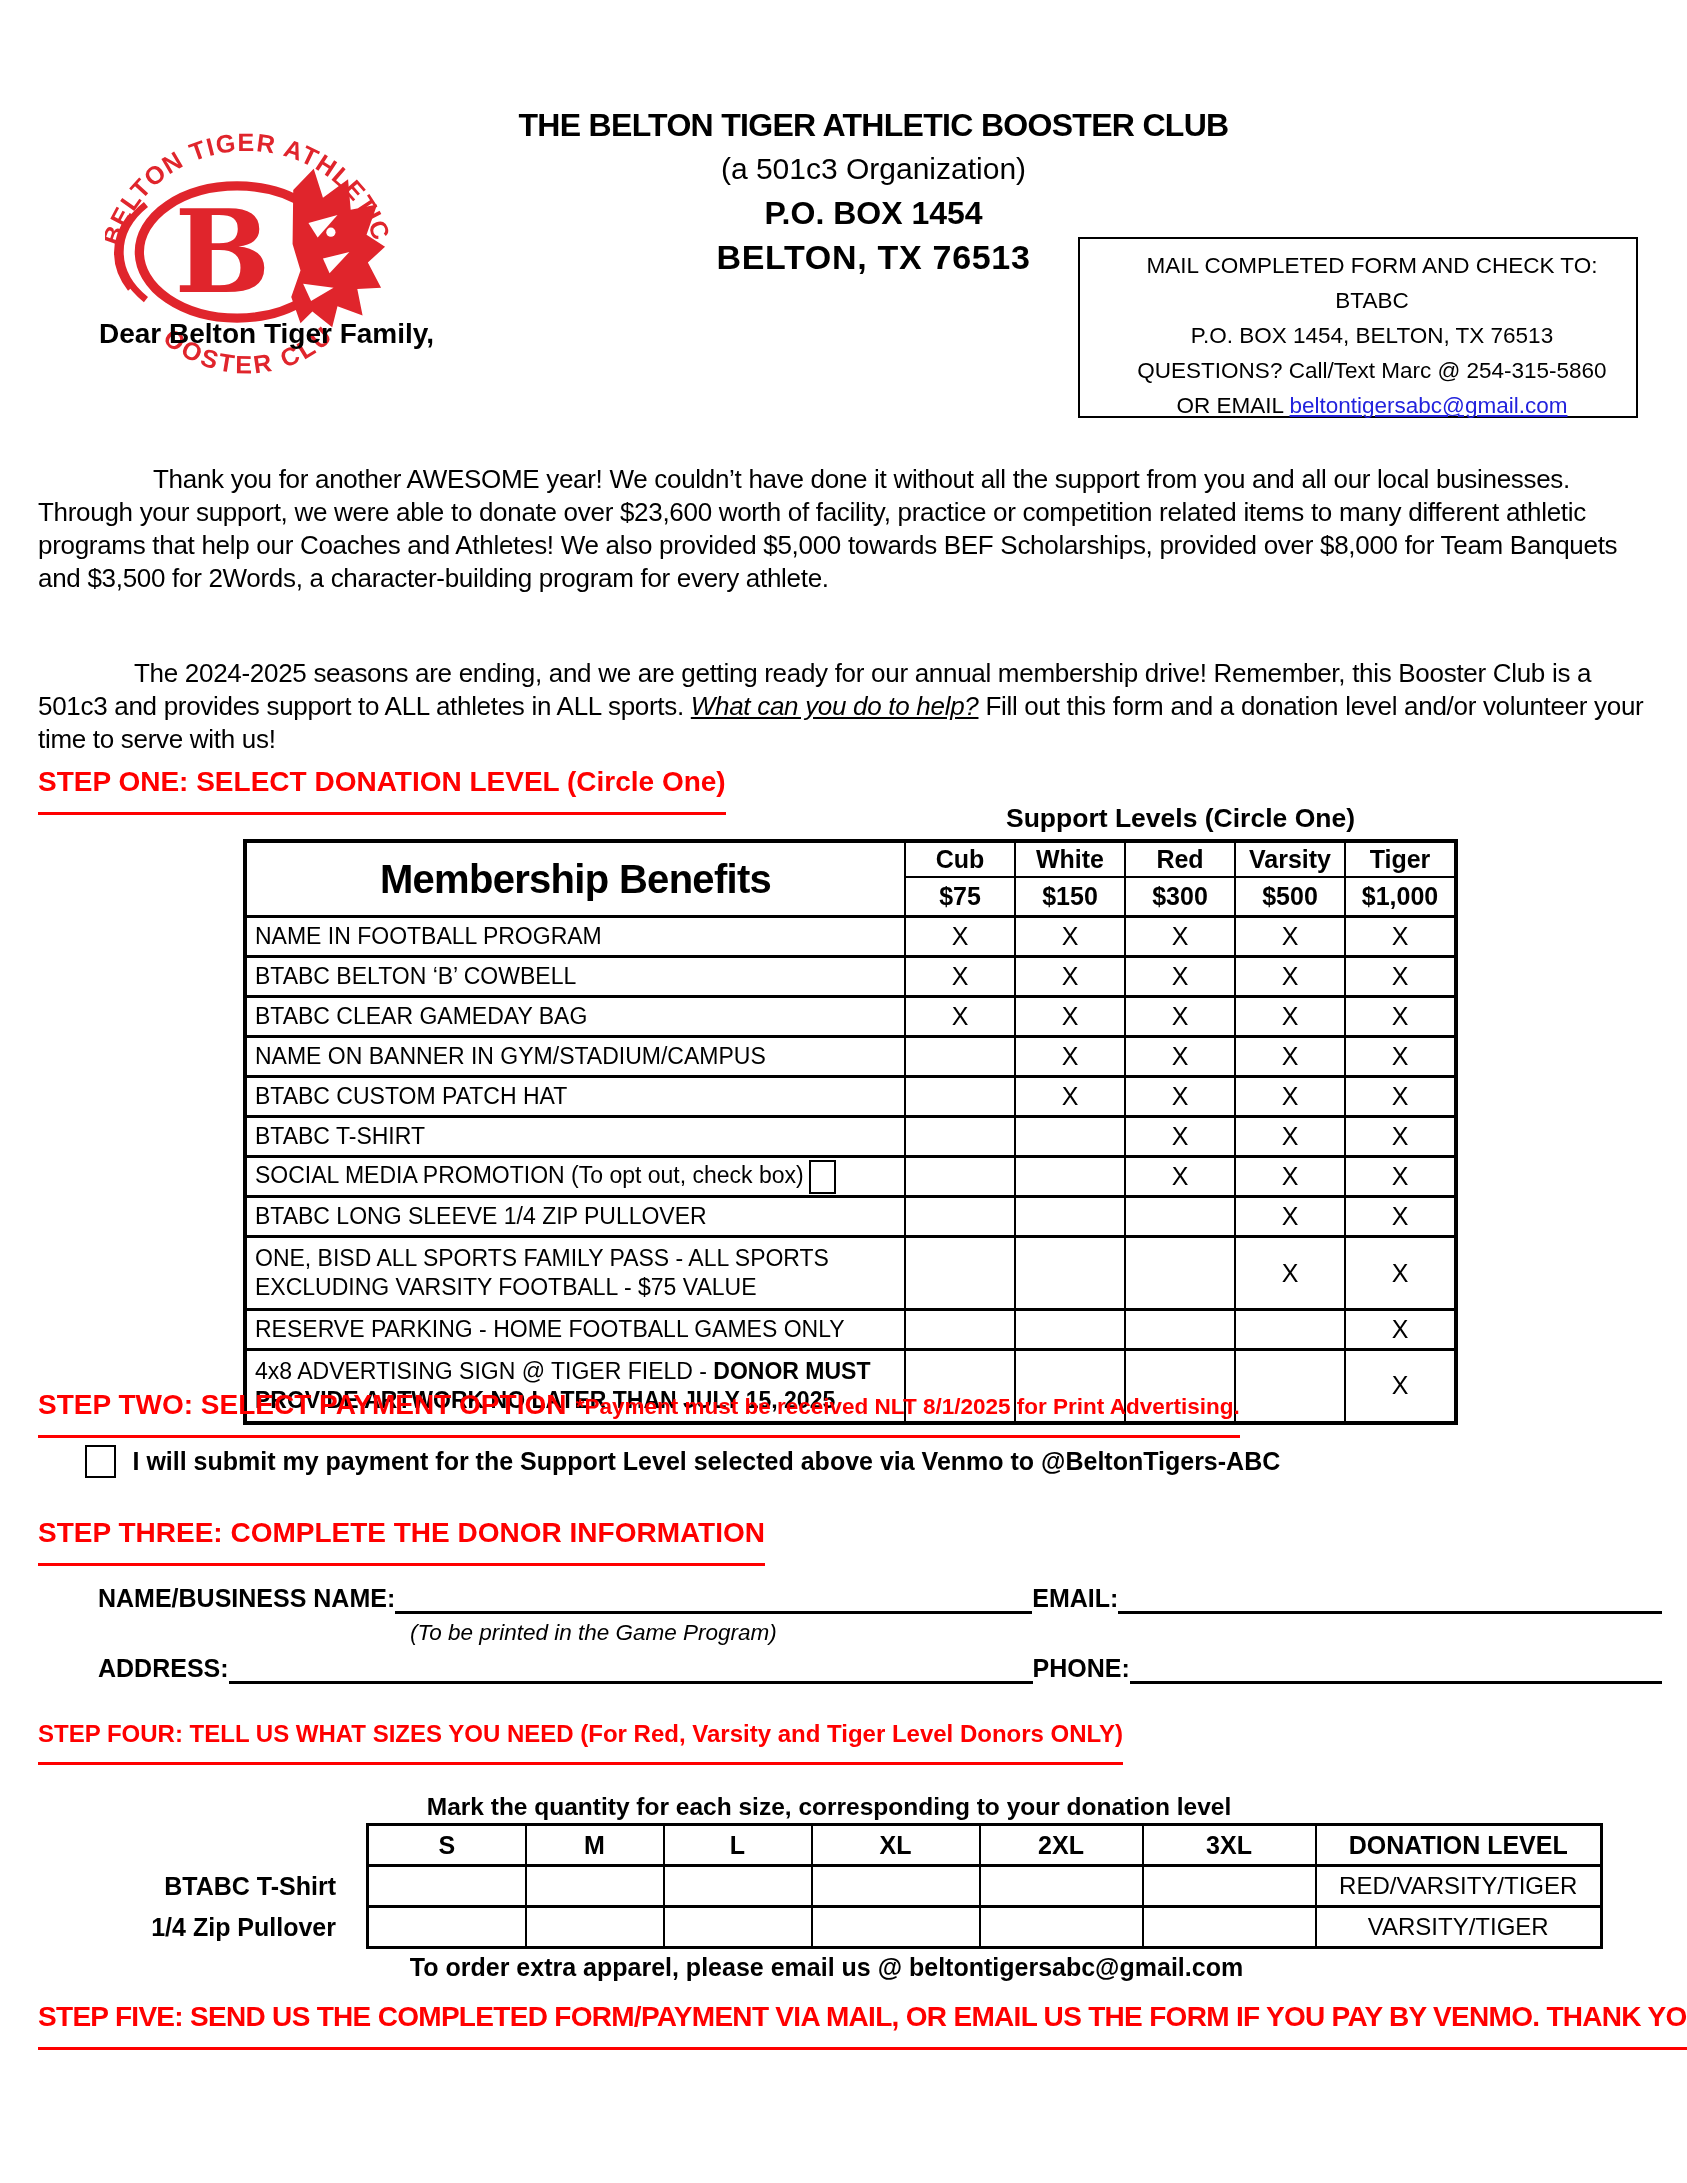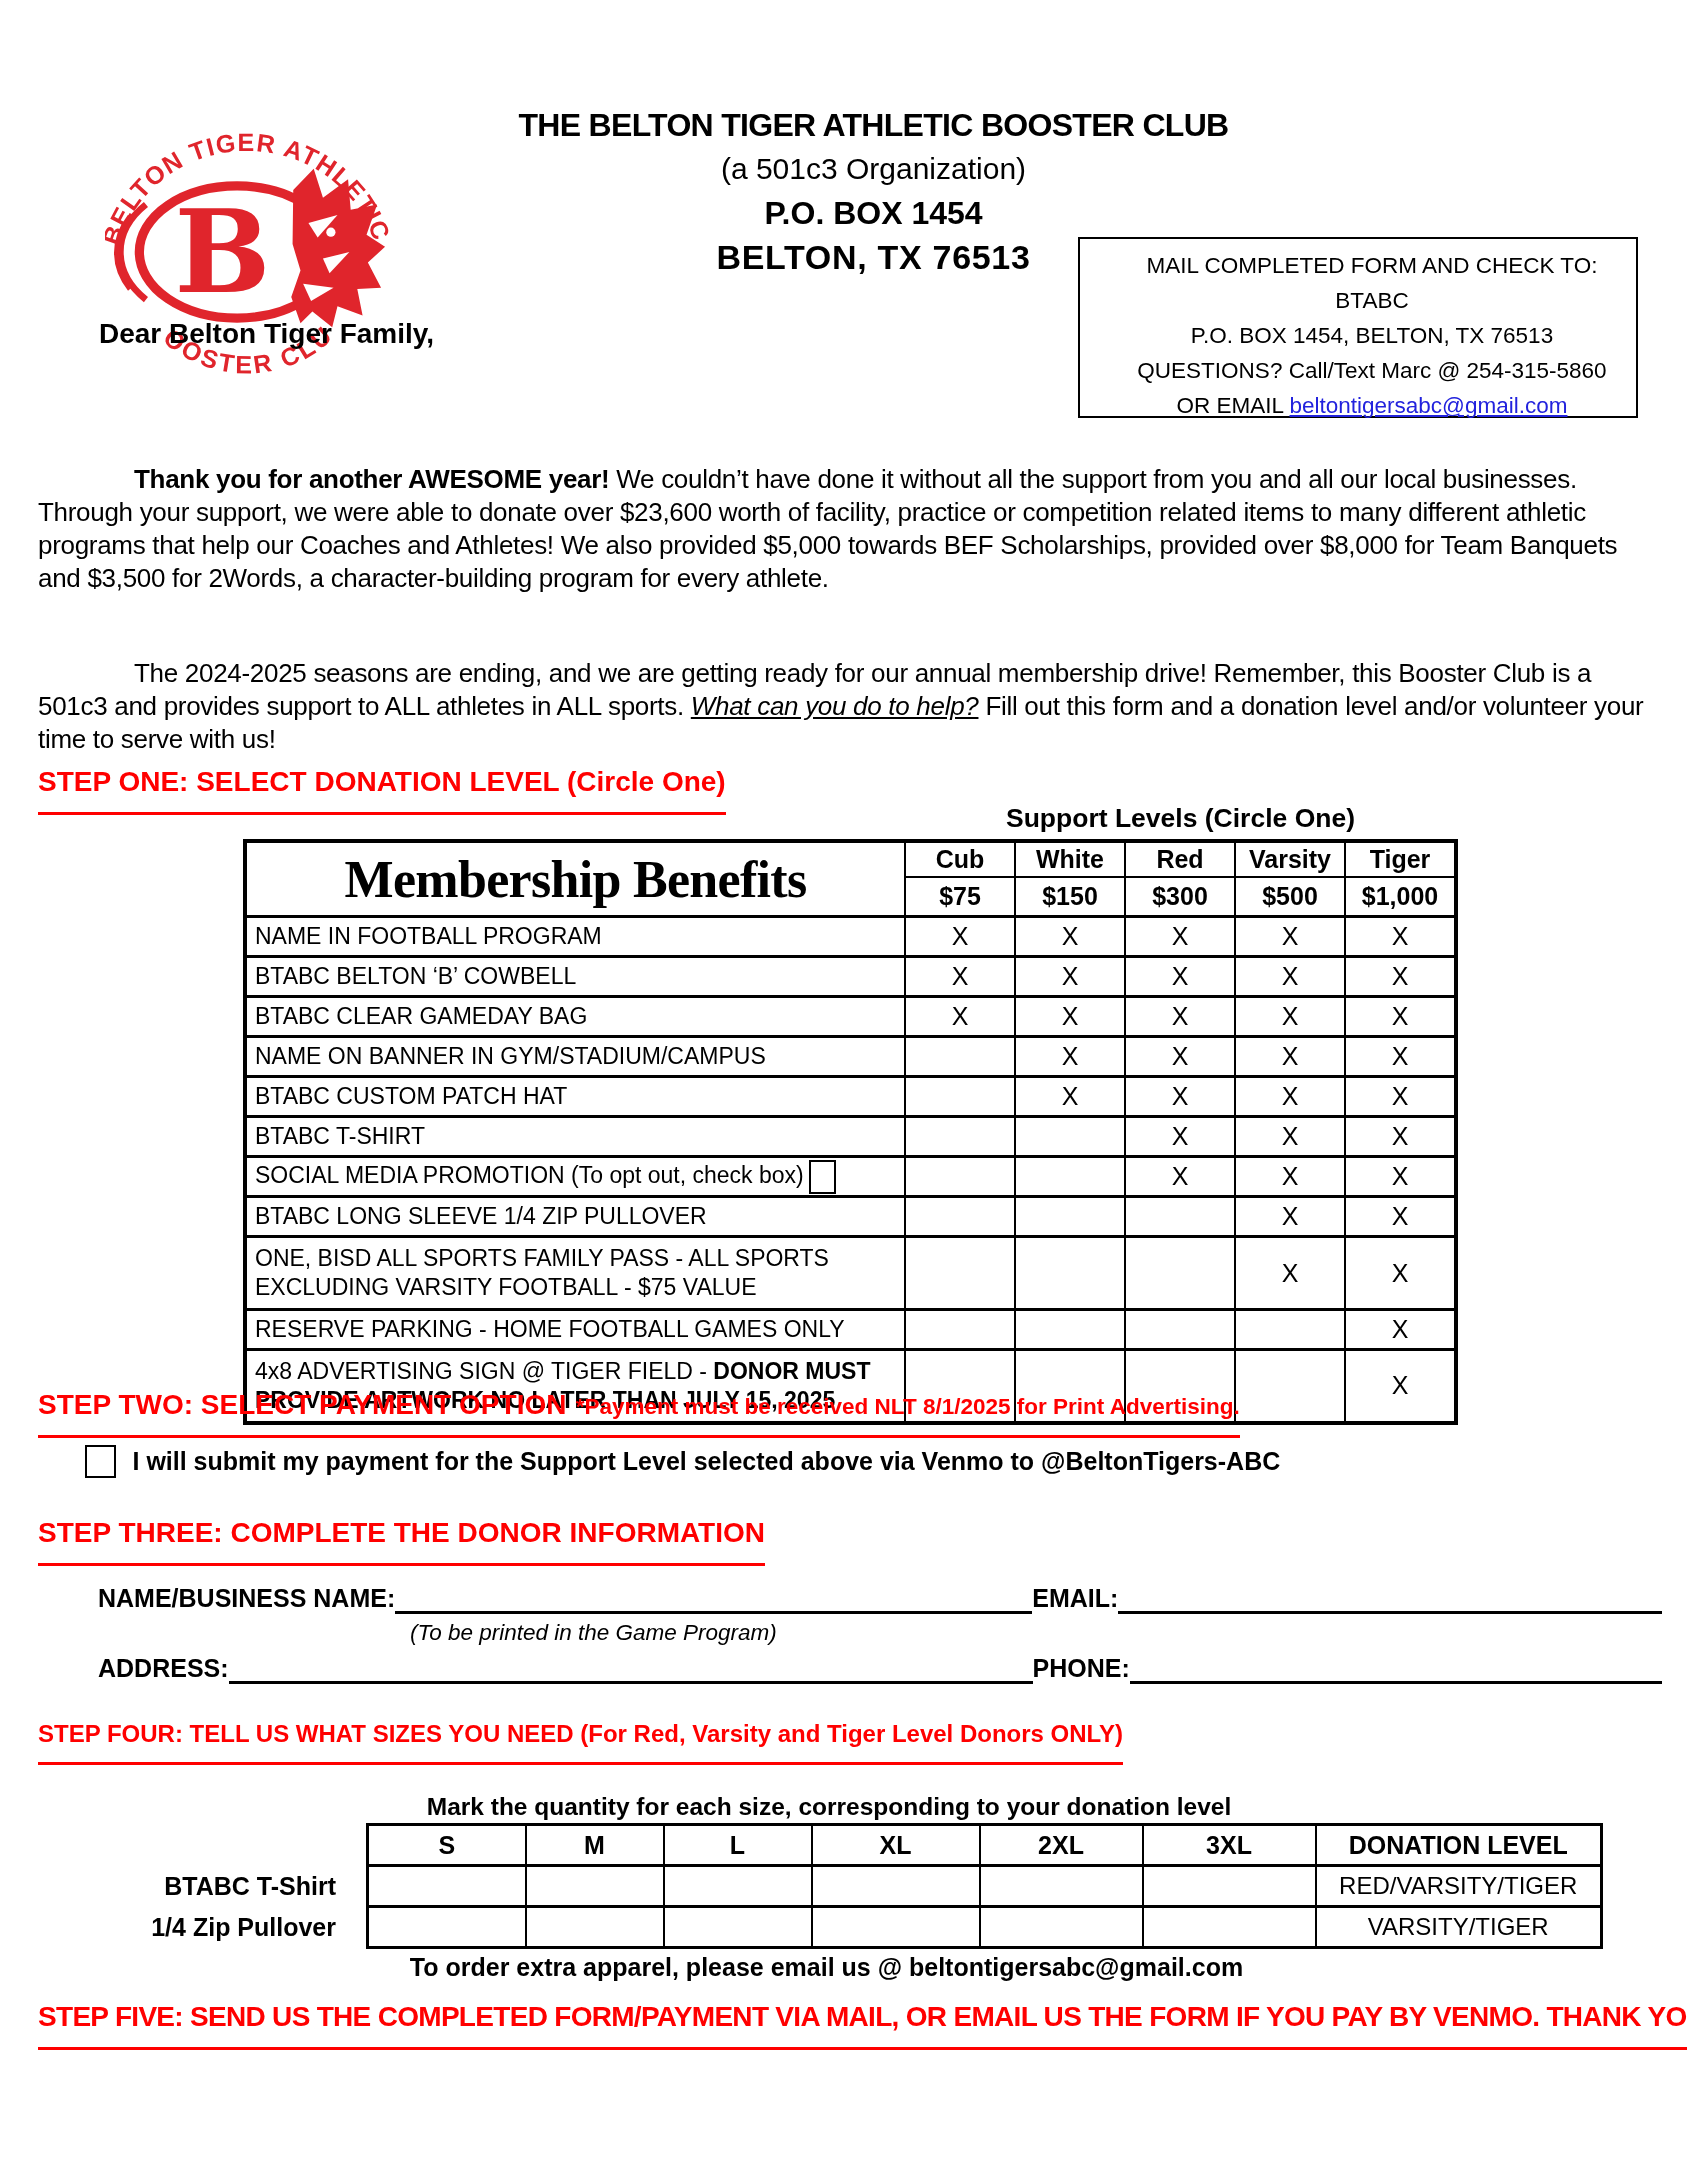--- a/index.html
+++ b/index.html
@@ -26,42 +26,42 @@
     box-sizing:border-box;text-align:center;font-size:22.5px;line-height:35px;padding-top:9.3px;padding-left:28px;
   }
   a.email{color:var(--blue);text-decoration:underline;cursor:pointer;}
   .salutation{left:99px;top:318px;font-size:28px;font-weight:bold;}
 
   
   .para{position:absolute;left:38px;width:1610px;font-size:26px;line-height:33px;
         text-indent:96px;margin:0;letter-spacing:-0.3px;}
   .p1{top:463px;}
   .p2{top:657px;}
-  .bold{font-weight:bold;}
+  .bold{font-weight:normal;margin-left:19px;}
   .iu{font-style:italic;text-decoration:underline;}
 
   
   .step{position:absolute;left:38px;font-weight:bold;color:var(--red);white-space:nowrap;}
   .step .inner{display:inline-block;border-bottom:3.3px solid var(--red);padding-bottom:14px;}
   .step1{top:766px;font-size:28px;}
   .step2{top:1389px;font-size:28px;}
   .step2 .note{font-size:22.5px;margin-left:9.3px;}
   .step3{top:1517px;font-size:28px;}
   .step4{top:1720px;font-size:24px;}
   .step5{top:2001px;font-size:28px;letter-spacing:-0.7px;}
 
   
   .support-header{left:904px;top:803px;width:553px;text-align:center;font-size:26.5px;font-weight:bold;}
   table.benefits{
     position:absolute;left:243px;top:839px;width:1213px;border-collapse:collapse;
     table-layout:fixed;border:4px solid #000;
   }
   .benefits td{border:2px solid #000;border-top-width:3.3px;border-bottom-width:3.3px;
     padding:0 8px;vertical-align:middle;overflow:hidden;}
-  .benefits .mb{font-size:52px;font-weight:bold;text-align:center;letter-spacing:-0.7px;font-family:Liberation Serif, serif;}
+  .benefits .mb{font-size:40px;font-weight:bold;text-align:center;letter-spacing:-0.7px;}
   .benefits .lvl{font-size:25px;font-weight:bold;text-align:center;border-bottom-width:2px;padding:0;}
   .benefits .price{font-size:25px;font-weight:bold;text-align:center;border-top-width:2px;padding:4px;}
   .benefits tr.hdr1{height:36px;}
   .benefits tr.hdr2{height:35px;}
   .benefits tr.row{height:40px;}
   .benefits tr.tall{height:73px;}
   .benefits .benefit{font-size:23px;line-height:29px;}
   .benefits .mark{font-size:25px;text-align:center;padding:0;}
   .optout{display:inline-block;width:22.5px;height:30px;border:2px solid #000;
     vertical-align:middle;margin-left:5.3px;background:#fff;}

